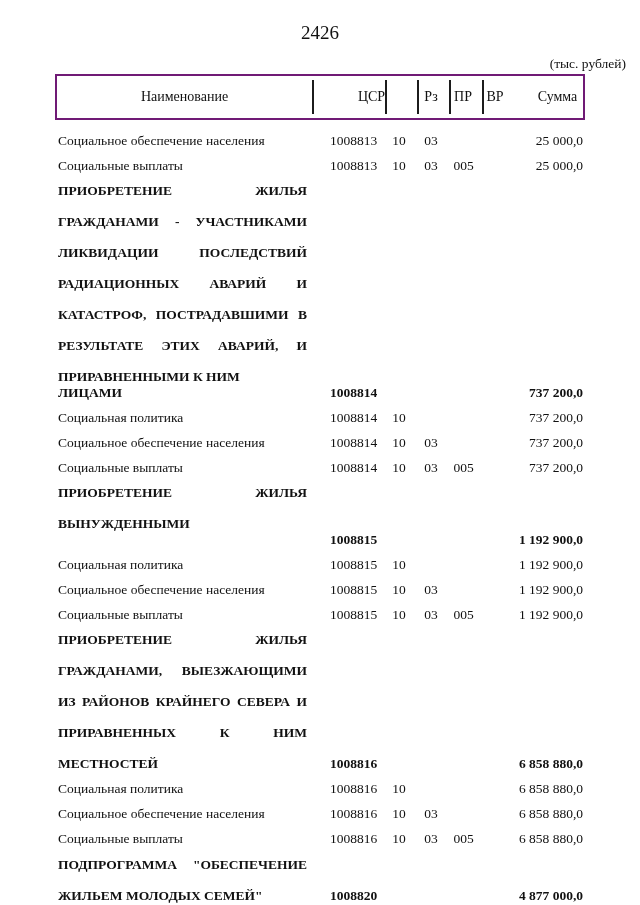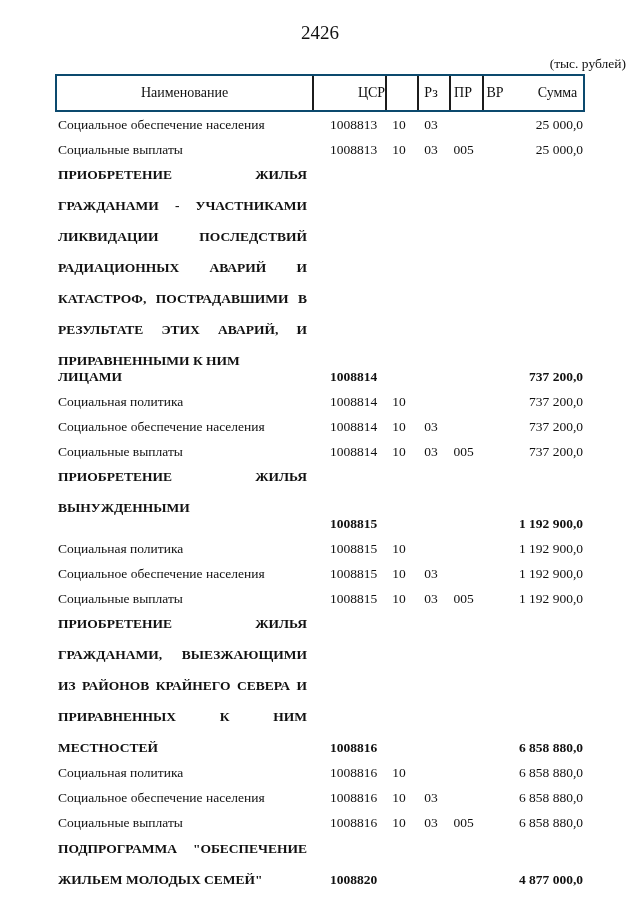--- a/index.html
+++ b/index.html
@@ -31,39 +31,39 @@
   .table-wrap {
     margin-left: 55px;
     margin-top: 2px;
     width: 530px;
   }
   .grid-row {
     display: grid;
     grid-template-columns: 255px 73px 32px 32px 33px 105px;
   }
   .t-header {
-    border: 2px solid #0c4a6e;
+    border: 2px solid #701a75;
     box-sizing: border-box;
-    height: 38px;
+    height: 46px;
     align-items: center;
   }
   .t-header .hcell {
     height: 34px;
     display: flex;
     align-items: center;
     justify-content: center;
     font-size: 14px;
     box-sizing: border-box;
   }
   .t-header .hcell + .hcell {
     border-left: 2px solid #1c1c1c;
     padding-left: 44px;
   }
   .t-body {
-    padding-top: 0;
+    padding-top: 8px;
   }
   .t-row {
     align-items: center;
     min-height: 25px;
     font-size: 13.5px;
     line-height: 15.5px;
   }
   .t-row.bold {
     font-weight: bold;
     align-items: end;

